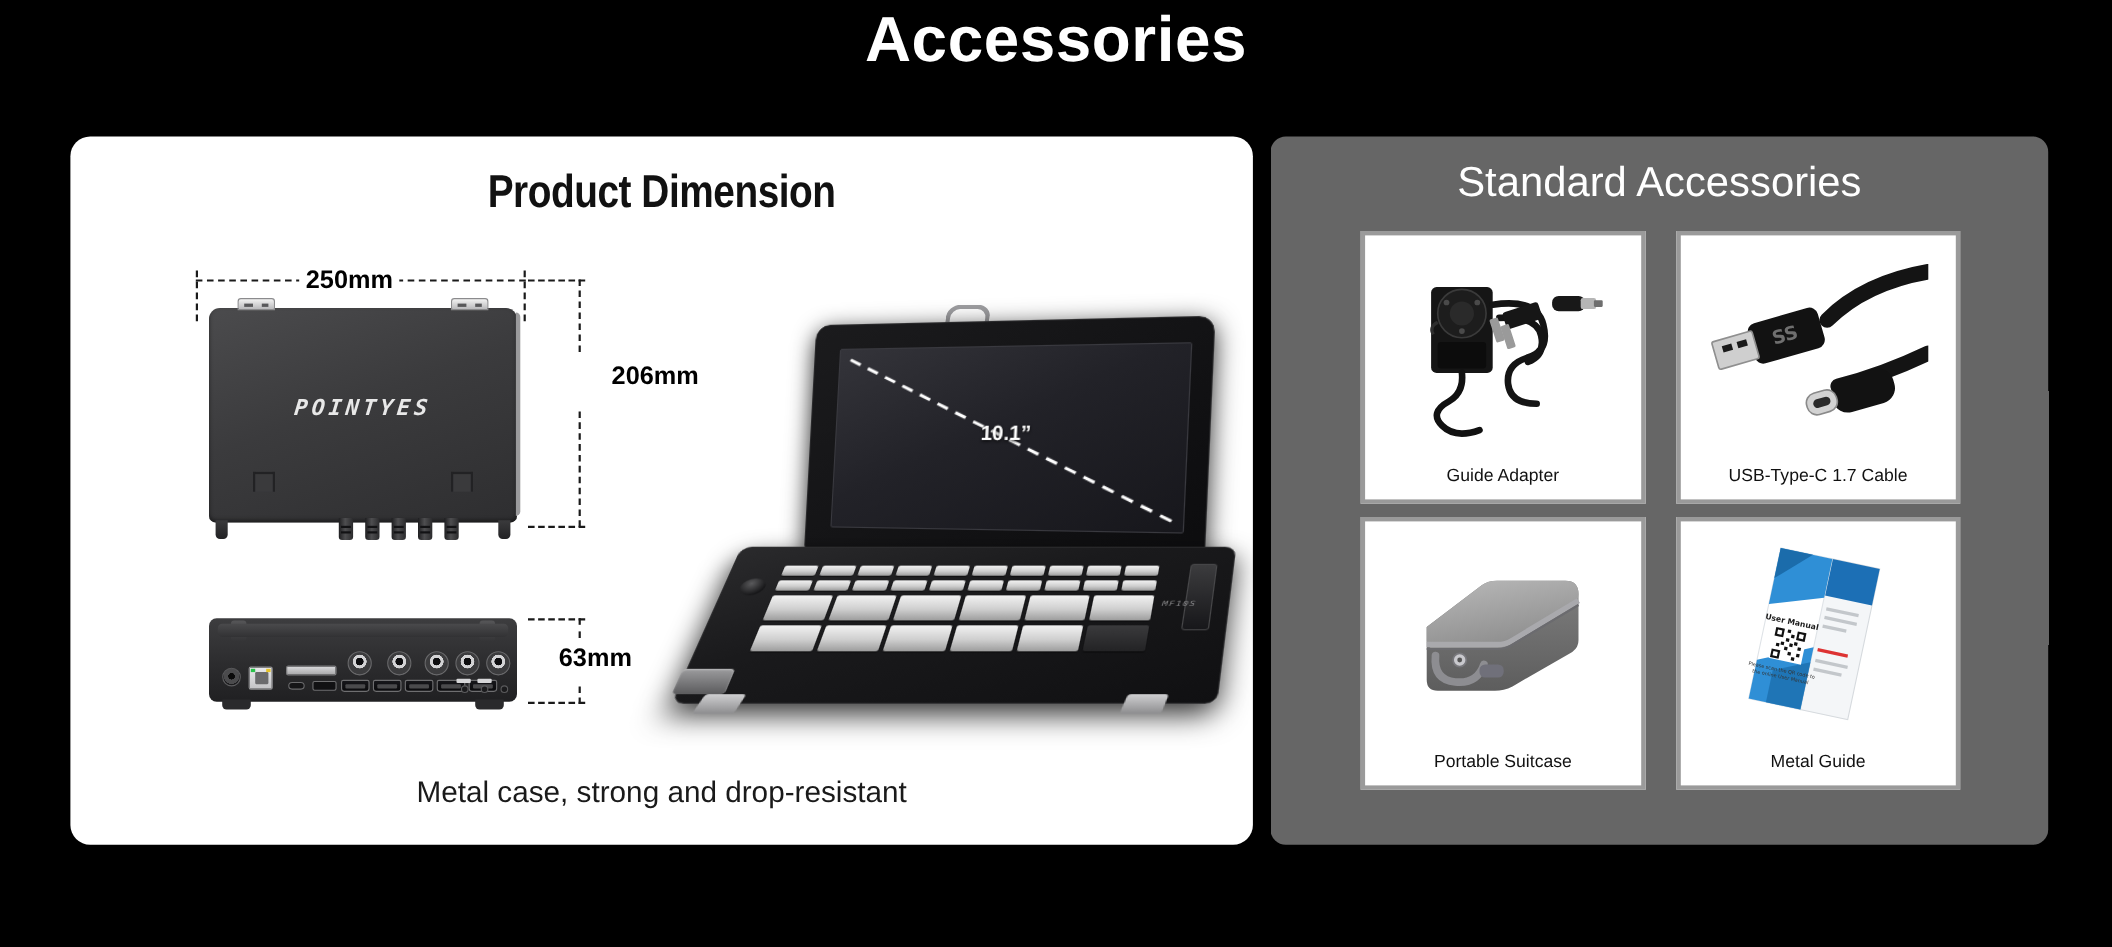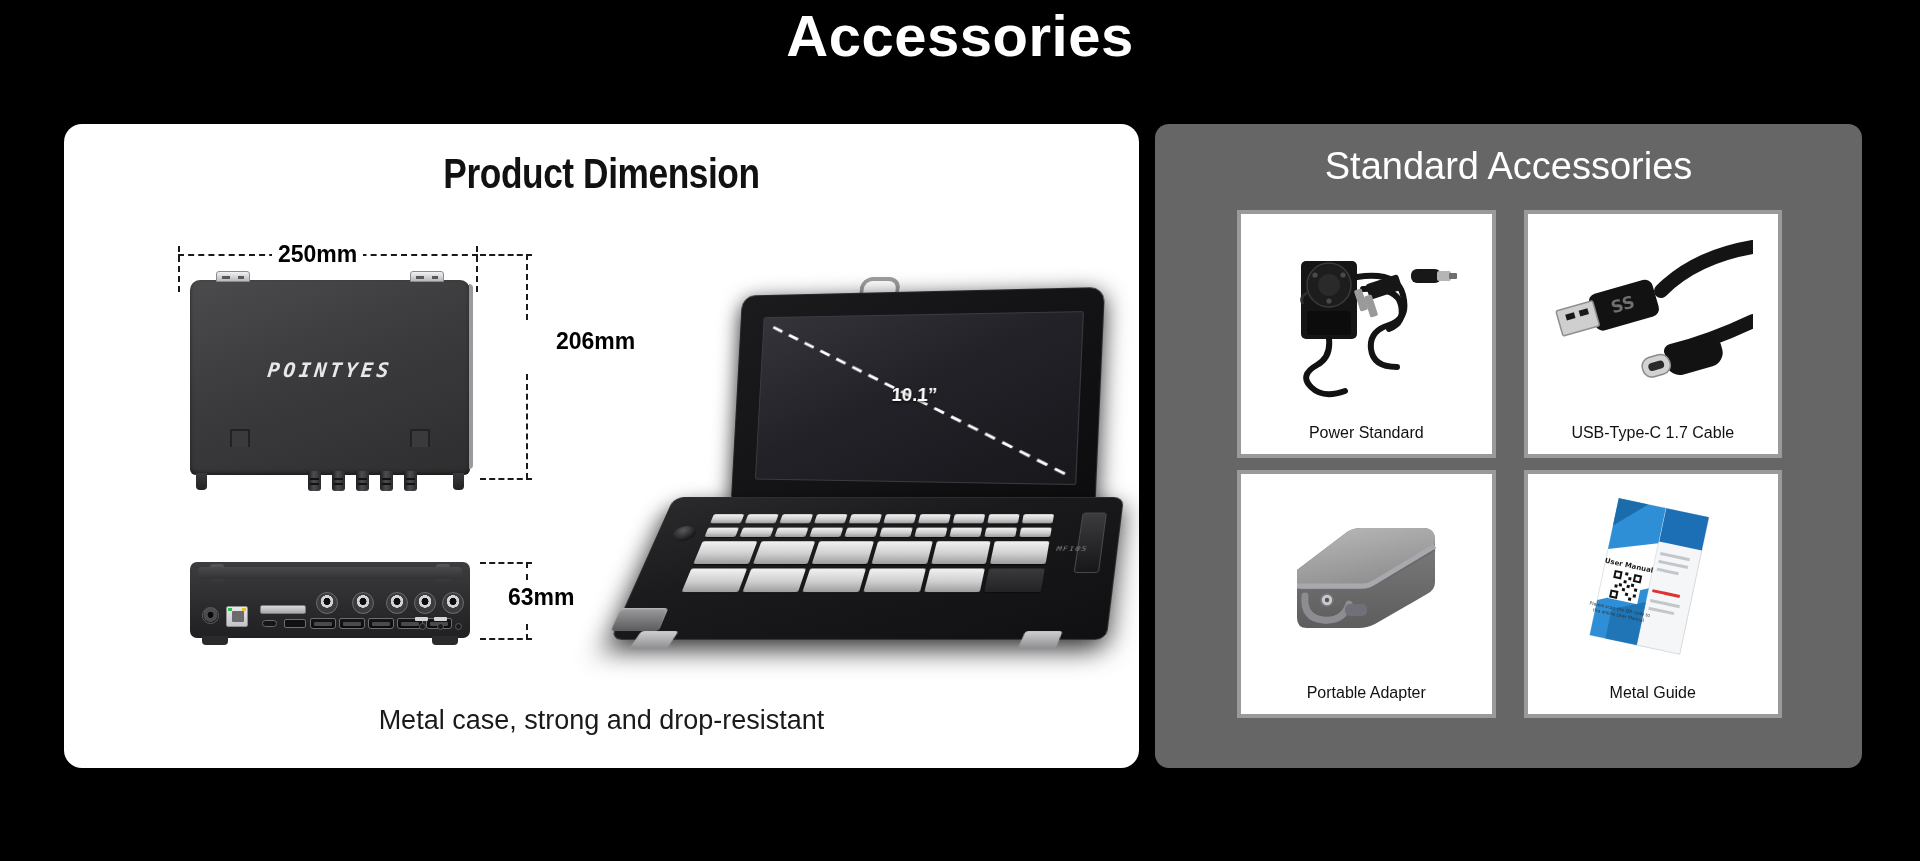--- a/index.html
+++ b/index.html
@@ -526,21 +526,21 @@
             <path d="M86 44 q40 -6 46 18 q6 24 -14 30 q-20 6 -18 24 q2 18 26 18" stroke="#141414" stroke-width="6" fill="none" stroke-linecap="round"></path>
             <path d="M92 56 q34 -2 38 16 q4 18 -12 24" stroke="#141414" stroke-width="6" fill="none" stroke-linecap="round"></path>
             <rect x="96" y="46" width="34" height="16" rx="3" fill="#161616" transform="rotate(-18 113 54)"></rect>
             <rect x="86" y="56" width="8" height="22" rx="1.5" fill="#9a9a9a" transform="rotate(-18 90 67)"></rect>
             <rect x="96" y="62" width="8" height="22" rx="1.5" fill="#9a9a9a" transform="rotate(-18 100 73)"></rect>
             <rect x="140" y="36" width="30" height="14" rx="6" fill="#181818"></rect>
             <rect x="166" y="38" width="14" height="10" rx="2" fill="#b5b5b5"></rect>
             <rect x="178" y="40" width="8" height="6" rx="1" fill="#6e6e6e"></rect>
           </svg>
         </div>
-        <div class="acc-caption">Power Standard</div>
+        <div class="acc-caption">Guide Adapter</div>
       </div>
 
       <div class="acc-card">
         <div class="acc-art">
           <svg class="art-svg" width="200" height="170" viewBox="0 0 200 170">
             <path d="M108 58 q34 -34 92 -44" stroke="#141414" stroke-width="14" fill="none" stroke-linecap="round"></path>
             <path d="M118 118 q40 -10 82 -30" stroke="#141414" stroke-width="14" fill="none" stroke-linecap="round"></path>
             <g transform="rotate(-16 75 72)">
               <rect x="38" y="52" width="66" height="38" rx="8" fill="#121212"></rect>
               <rect x="4" y="58" width="38" height="26" rx="2" fill="#cfcfcf" stroke="#8f8f8f" stroke-width="1.5"></rect>
@@ -574,21 +574,21 @@
             <path d="M26 74 L76 36 Q82 32 90 32 L152 32 Q164 32 164 44 L164 86 Q164 94 156 98 L104 128 Q96 132 88 132 L36 132 Q26 132 26 122 Z" fill="url(#caseFront)"></path>
             <path d="M26 74 L76 36 Q82 32 90 32 L152 32 Q164 32 164 44 Q164 52 156 56 L102 90 Q96 94 88 94 L34 94 Q26 94 26 86 Z" fill="url(#caseTop)"></path>
             <path d="M26 90 L90 90 Q98 90 104 86 L164 50" stroke="#a9a9ad" stroke-width="5" fill="none"></path>
             <path d="M26 94 L90 94 Q98 94 104 90 L164 54" stroke="#6b6b6f" stroke-width="2" fill="none"></path>
             <path d="M34 100 q-2 22 18 24 q20 2 26 -16" stroke="#8d8d91" stroke-width="7" fill="none" stroke-linecap="round"></path>
             <circle cx="56" cy="104" r="6" fill="#c9c9cd" stroke="#77777b" stroke-width="1.6"></circle>
             <circle cx="56" cy="104" r="2.2" fill="#555"></circle>
             <rect x="74" y="108" width="22" height="12" rx="5" fill="#70707a"></rect>
           </svg>
         </div>
-        <div class="acc-caption">Portable Adapter</div>
+        <div class="acc-caption">Portable Suitcase</div>
       </div>
 
       <div class="acc-card">
         <div class="acc-art">
           <svg class="art-svg" width="180" height="170" viewBox="0 0 180 170">
             <g transform="rotate(12 90 85)">
               <rect x="86" y="14" width="46" height="140" fill="#f4f6f8" stroke="#d6dade" stroke-width="1"></rect>
               <rect x="86" y="14" width="46" height="34" fill="#1c6fb5"></rect>
               <rect x="92" y="58" width="30" height="3" fill="#c3c7cb"></rect>
               <rect x="92" y="66" width="30" height="3" fill="#c3c7cb"></rect>

